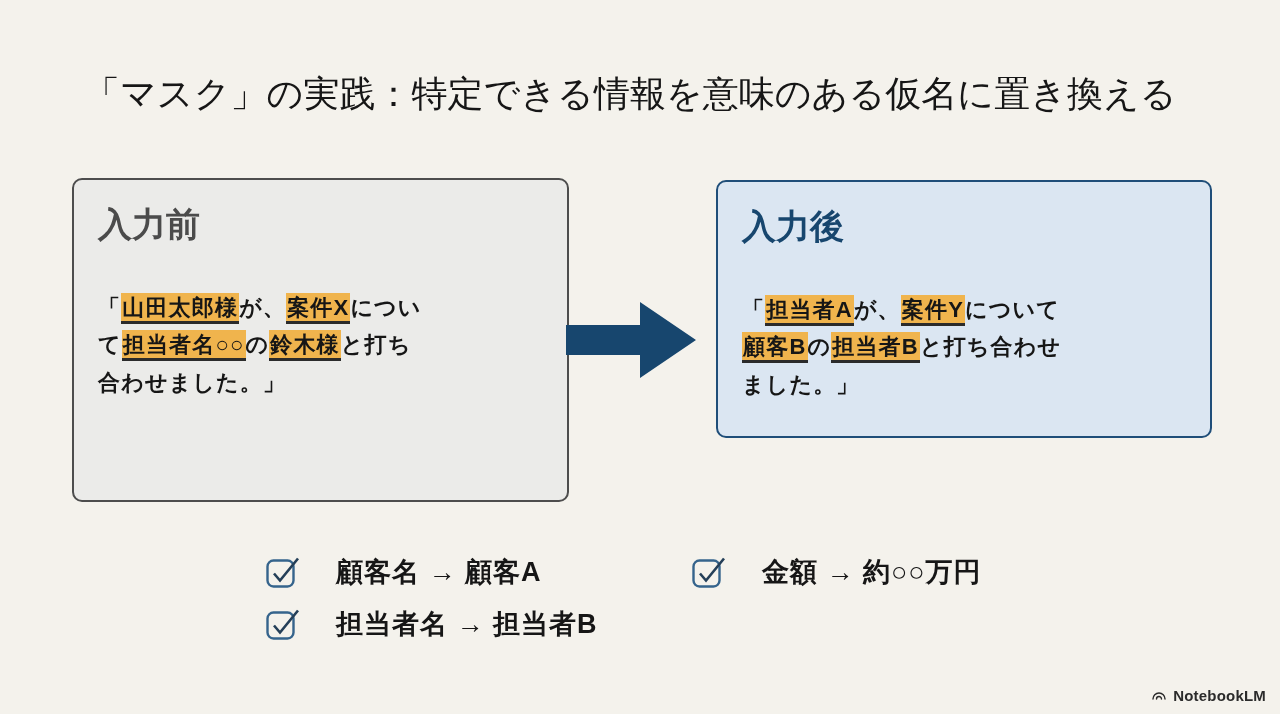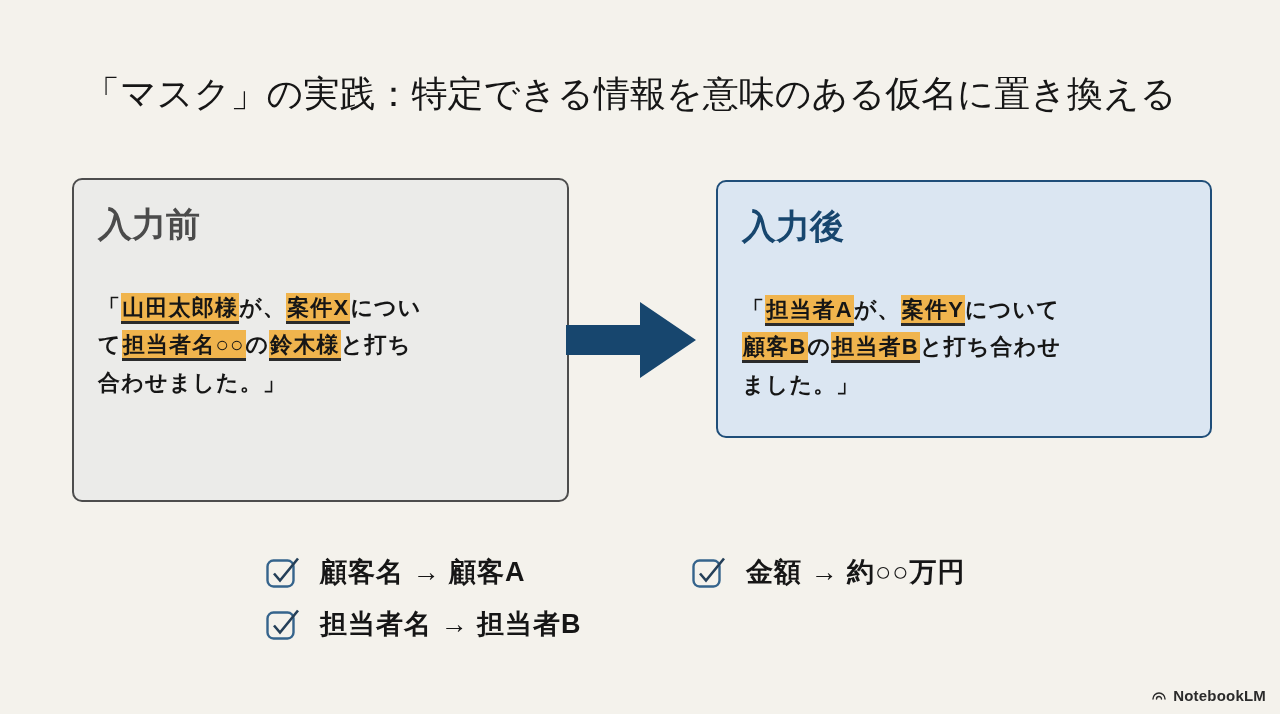--- a/index.html
+++ b/index.html
@@ -60,21 +60,21 @@
     position:absolute;display:flex;flex-direction:column;gap:16px;
   }
   .col-1{left:266px;top:554px;}
   .col-2{left:692px;top:554px;}
   .check-row{display:flex;align-items:center;gap:20px;}
   .checkbox{width:34px;height:32px;flex:0 0 auto;}
   .checkbox rect{fill:none;stroke:var(--checkbox-stroke);stroke-width:2.4;}
   .checkbox path{fill:none;stroke:var(--checkmark);stroke-width:2.6;}
   .check-label{
     font-size:27px;font-weight:bold;color:var(--body-text);
-    letter-spacing:1px;white-space:nowrap;
+    letter-spacing:1px;white-space:nowrap;margin-left:16px;
   }
   .logo{
     position:absolute;right:14px;top:687px;
     display:flex;align-items:flex-start;gap:5px;
   }
   .logo-text{font-size:15px;font-weight:600;color:var(--logo-color);letter-spacing:0.2px;}
   .logo-icon{width:18px;height:17px;}
   .logo-icon path{fill:none;stroke:var(--logo-color);stroke-width:2;stroke-linecap:round;}
 </style>
 </head>

